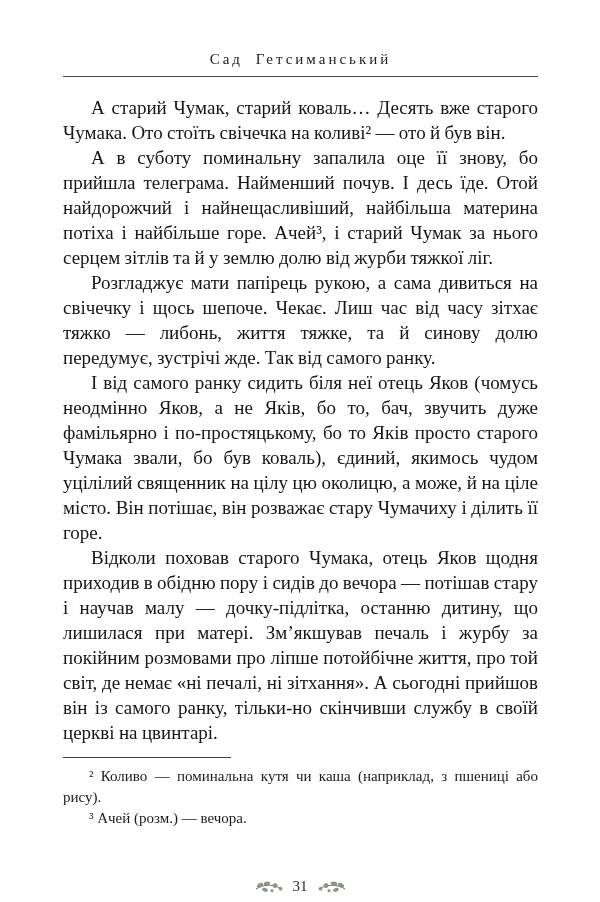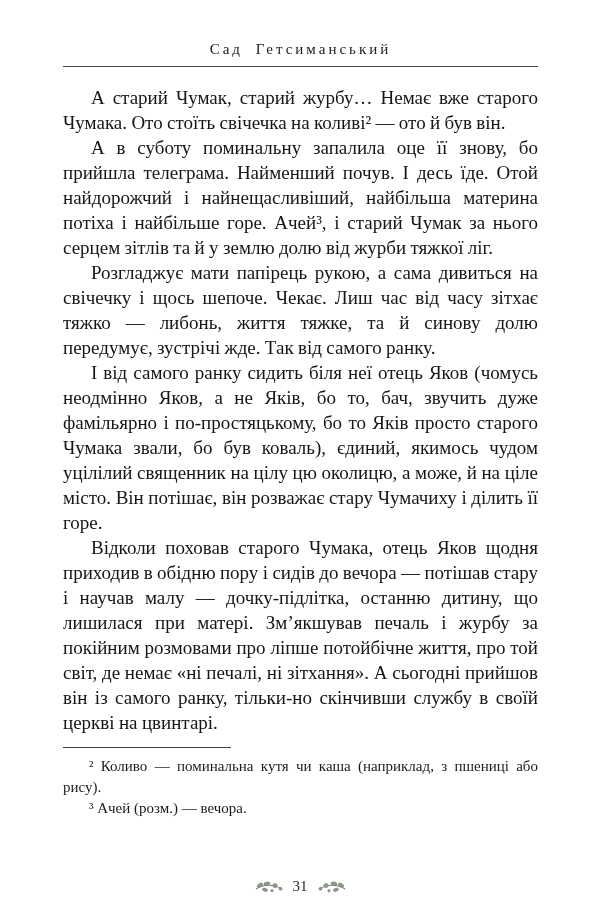--- a/index.html
+++ b/index.html
@@ -22,20 +22,21 @@
   .running-header {
     text-align: center;
   }
   .header-title {
     font-size: 15px;
     letter-spacing: 3px;
     word-spacing: 6px;
     color: #202020;
     line-height: 1;
     padding-bottom: 9px;
+    margin-top: 10px;
   }
   .header-rule {
     height: 1px;
     background: #4a4a4a;
     width: 100%;
   }
   .body-text {
     margin-top: 18px;
   }
   .body-text p {
@@ -94,21 +95,21 @@
 <body>
 
 <div class="page">
 
   <header class="running-header">
     <div class="header-title">Сад Гетсиманський</div>
     <div class="header-rule"></div>
   </header>
 
   <main class="body-text">
-    <p>А старий Чумак, старий журбу… Немає вже старого Чумака. Ото стоїть свічечка на коливі² — ото й був він.</p>
+    <p>А старий Чумак, старий коваль… Десять вже старого Чумака. Ото стоїть свічечка на коливі² — ото й був він.</p>
     <p>А в суботу поминальну запалила оце її знову, бо прийшла телеграма. Найменший почув. І десь їде. Отой найдорожчий і найнещасливіший, найбільша материна потіха і найбільше горе. Ачей³, і старий Чумак за нього серцем зітлів та й у землю долю від журби тяжкої ліг.</p>
     <p>Розгладжує мати папірець рукою, а сама дивиться на свічечку і щось шепоче. Чекає. Лиш час від часу зітхає тяжко — либонь, життя тяжке, та й синову долю передумує, зустрічі жде. Так від самого ранку.</p>
     <p>І від самого ранку сидить біля неї отець Яков (чомусь неодмінно Яков, а не Яків, бо то, бач, звучить дуже фамільярно і по-простяцькому, бо то Яків просто старого Чумака звали, бо був коваль), єдиний, якимось чудом уцілілий священник на цілу цю околицю, а може, й на ціле місто. Він потішає, він розважає стару Чумачиху і ділить її горе.</p>
     <p>Відколи поховав старого Чумака, отець Яков щодня приходив в обідню пору і сидів до вечора — потішав стару і научав малу — дочку-підлітка, останню дитину, що лишилася при матері. Зм’якшував печаль і журбу за покійним розмовами про ліпше потойбічне життя, про той світ, де немає «ні печалі, ні зітхання». А сьогодні прийшов він із самого ранку, тільки-но скінчивши службу в своїй церкві на цвинтарі.</p>
   </main>
 
   <div class="footnotes">
     <div class="footnote-rule"></div>
     <p class="footnote">² Коливо — поминальна кутя чи каша (наприклад, з пшениці або рису).</p>
     <p class="footnote">³ Ачей (розм.) — вечора.</p>

